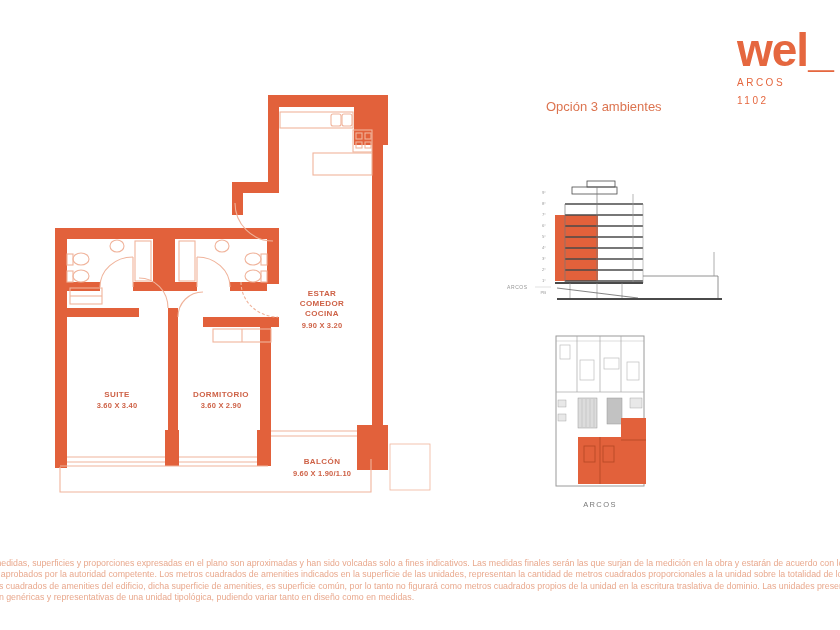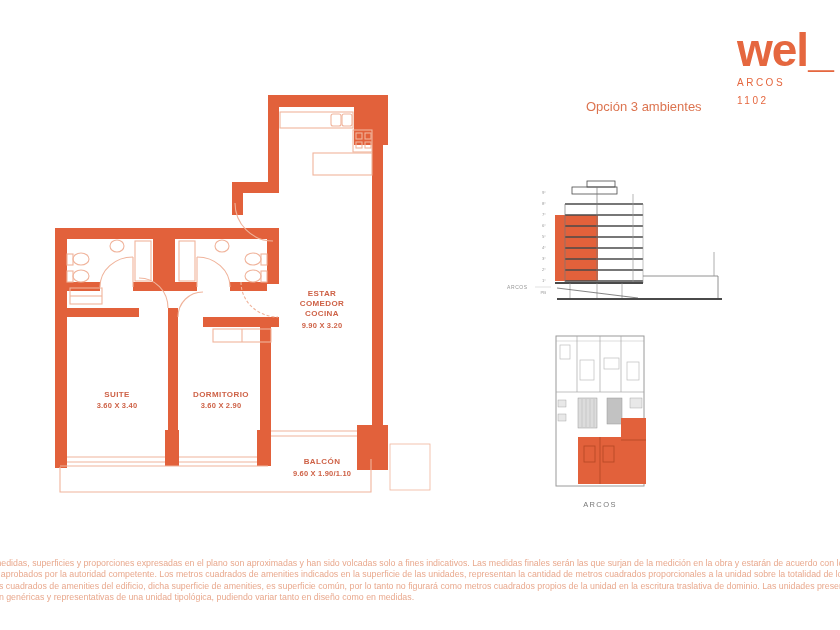--- a/index.html
+++ b/index.html
@@ -12,21 +12,21 @@
   .plan-label{fill:#CE6247;font-weight:bold;font-size:8px;letter-spacing:.4px;}
   .plan-dims{fill:#CE6247;font-weight:bold;font-size:7.5px;letter-spacing:.2px;}
   .elev-floor{fill:#9a9a9a;font-size:4.2px;}
   .elev-label{fill:#969696;font-size:5px;letter-spacing:.6px;}
   .key-label{fill:#777;font-size:7.5px;letter-spacing:1.4px;}
 
   .logo{position:absolute;left:737px;top:30px;color:#E5673F;}
   .logo-main{font-size:46px;font-weight:700;line-height:0.9;letter-spacing:-1px;}
   .logo-sub{margin-top:6px;font-size:10px;letter-spacing:2.5px;line-height:1.2;font-weight:500;}
 
-  .option-title{position:absolute;left:546px;top:99px;font-size:13px;color:#DC7450;margin-left:40px;}
+  .option-title{position:absolute;left:546px;top:99px;font-size:13px;color:#DC7450;}
 
   .disclaimer{position:absolute;left:-6px;top:558px;width:1000px;
               font-size:8.8px;line-height:11.4px;color:#E9A98E;}
   .disclaimer div{white-space:nowrap;}
 </style>
 </head>
 <body>
 
 <div class="canvas">
 

